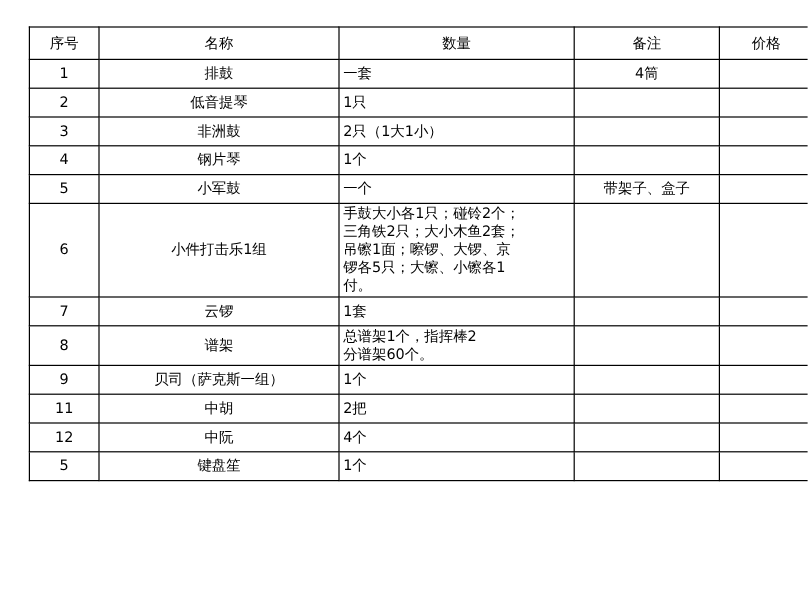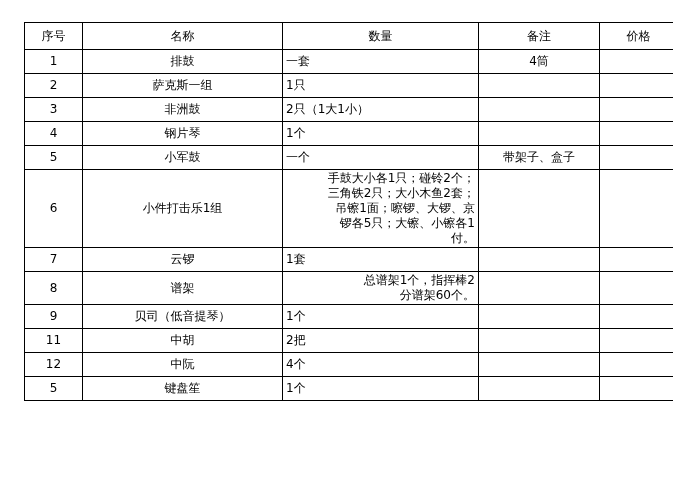--- a/index.html
+++ b/index.html
@@ -55,21 +55,21 @@
   tr.row td { height: 21px; }
 
   
   .multi {
     text-align: left;
     line-height: 19px;
     padding-top: 2px;
     padding-bottom: 2px;
     font-size: 12px;
   }
-  .multi div { white-space: normal; text-align: right; }
+  .multi div { white-space: normal; }
 
   .qty-center {
   }
 </style>
 </head>
 <body>
 
 <div id="sheet">
   <table class="inventory">
     <colgroup>
@@ -91,21 +91,21 @@
     <tbody id="tbody">
         <tr class="row">
           <td class="c">1</td>
           <td class="c">排鼓</td>
           <td class="qty-center">一套</td>
           <td class="c">4筒</td>
           <td class="c"></td>
         </tr>
         <tr class="row">
           <td class="c">2</td>
-          <td class="c">萨克斯一组</td>
+          <td class="c">低音提琴</td>
           <td class="qty-center">1只</td>
           <td class="c"></td>
           <td class="c"></td>
         </tr>
         <tr class="row">
           <td class="c">3</td>
           <td class="c">非洲鼓</td>
           <td class="qty-center">2只（1大1小）</td>
           <td class="c"></td>
           <td class="c"></td>
@@ -149,21 +149,21 @@
           <td class="c">谱架</td>
           <td class="multi">
             <div>总谱架1个，指挥棒2</div>
             <div>分谱架60个。</div>
           </td>
           <td class="c"></td>
           <td class="c"></td>
         </tr>
         <tr class="row">
           <td class="c">9</td>
-          <td class="c">贝司（低音提琴）</td>
+          <td class="c">贝司（萨克斯一组）</td>
           <td class="qty-center">1个</td>
           <td class="c"></td>
           <td class="c"></td>
         </tr>
         <tr class="row">
           <td class="c">11</td>
           <td class="c">中胡</td>
           <td class="qty-center">2把</td>
           <td class="c"></td>
           <td class="c"></td>

